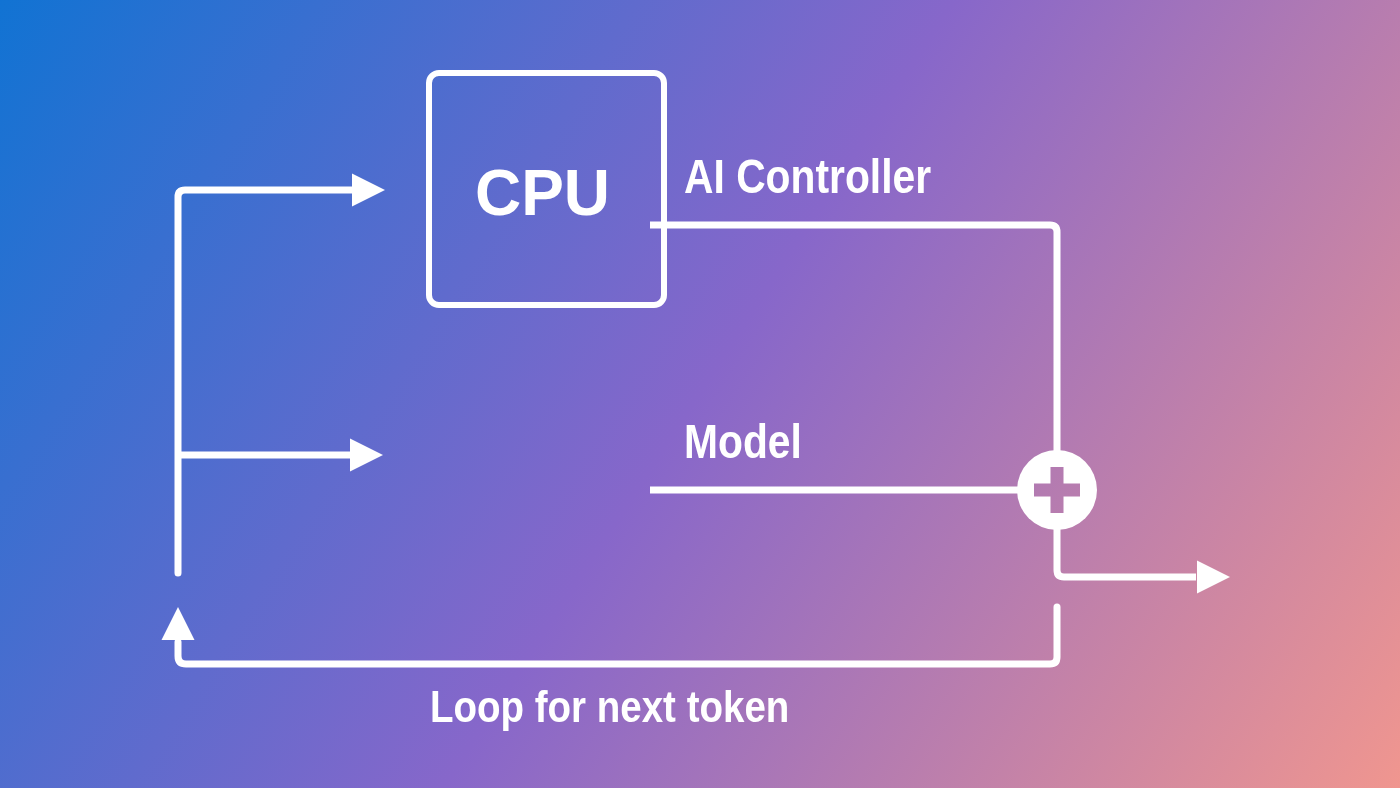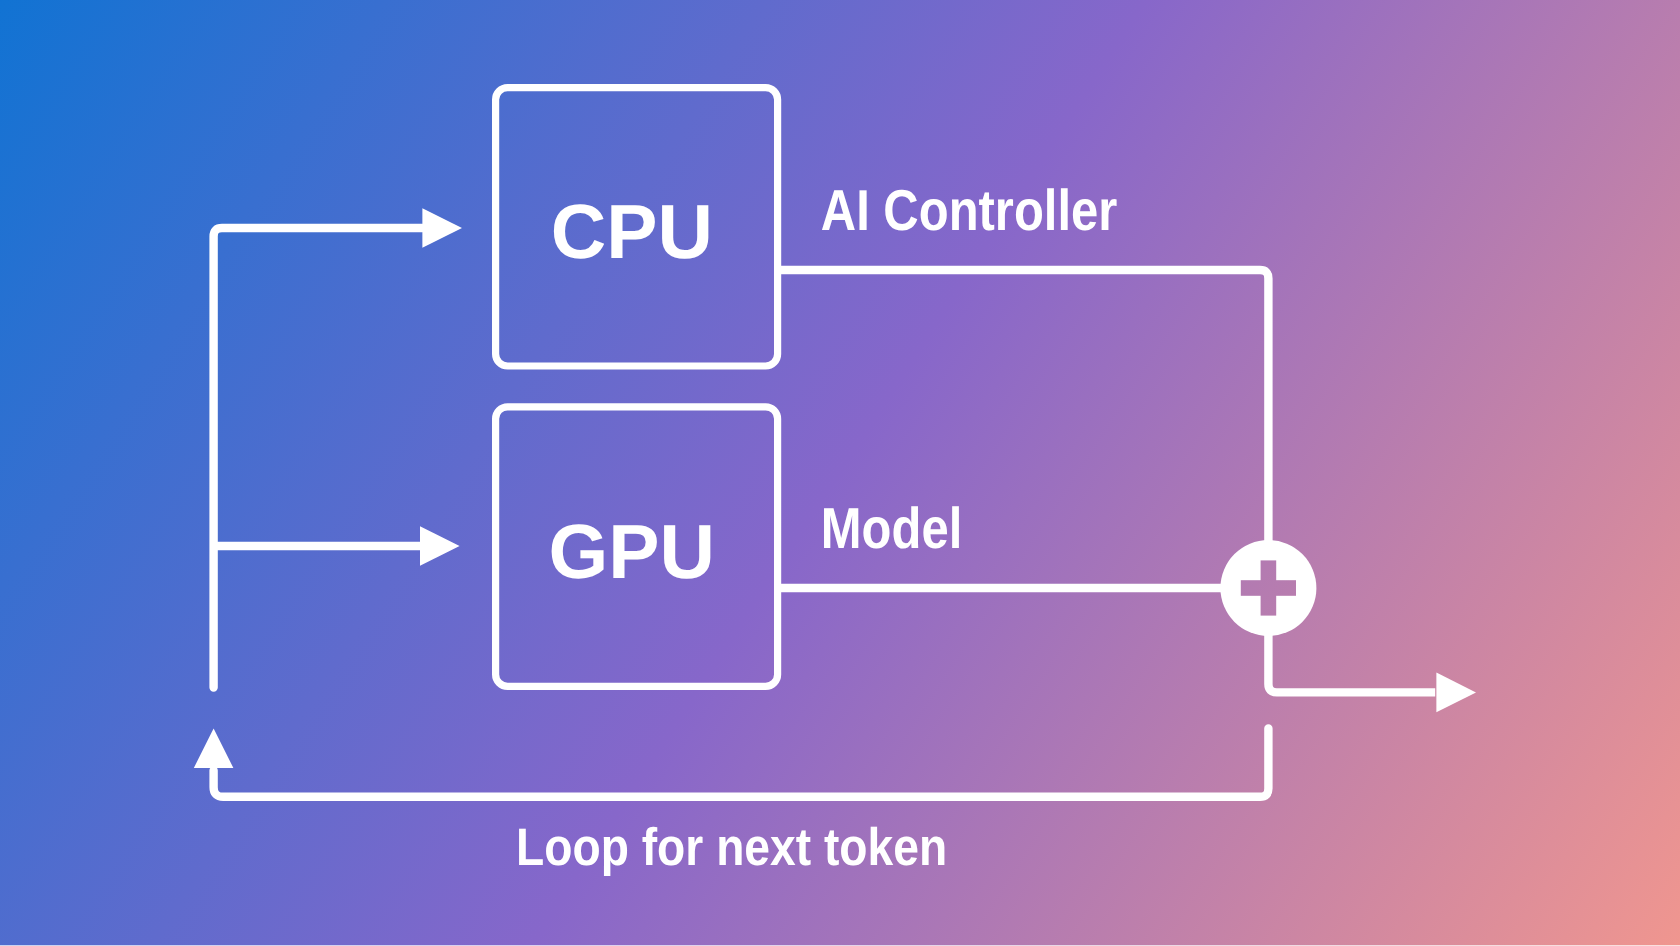--- a/index.html
+++ b/index.html
@@ -1,18 +1,18 @@
 <!DOCTYPE html>
 <html><head>
 <meta charset="utf-8">
 <style>
   html,body{margin:0;padding:0;}
   .canvas{position:relative;width:1400px;height:788px;overflow:hidden;font-family:"Liberation Sans",sans-serif;}
   .lines{position:absolute;inset:0;}
-  .node{position:absolute;box-sizing:border-box;border:6px solid #fff;border-radius:13px;display:flex;align-items:center;justify-content:center;color:#fff;font-weight:bold;font-size:64px;}
+  .node{position:absolute;box-sizing:border-box;border:6px solid #fff;border-radius:13px;display:flex;align-items:center;justify-content:center;color:#fff;font-weight:bold;font-size:64px;margin-left:16px;}
   .node span{transform:translate(-4px,4px);}
   .node-cpu{left:410px;top:70px;width:241px;height:238px;}
   .node-gpu{left:410px;top:336px;width:241px;height:239px;}
   .lbl{position:absolute;color:#fff;font-weight:bold;line-height:1;white-space:nowrap;transform-origin:left center;}
   .lbl-ai{left:684px;top:153px;font-size:48px;transform:scaleX(0.85);}
   .lbl-model{left:684px;top:418px;font-size:48px;transform:scaleX(0.85);}
   .lbl-loop{left:430px;top:685px;font-size:44px;transform:scaleX(0.875);}
 </style>
 </head>
 <body>
@@ -39,20 +39,17 @@
       <polygon points="383,455 350,438.5 350,471.5"></polygon>
       <polygon points="1230,577 1197,560.5 1197,593.5"></polygon>
       <polygon points="178,607 161.5,640 194.5,640"></polygon>
     </g>
     <circle cx="1057" cy="490" r="40" fill="#fff" mask="url(#plusmask)"></circle>
   </svg>
 
   <div class="node node-cpu">
     <span>CPU</span>
   </div>
-  <div class="node node-gpu">
-    <span>GPU</span>
-  </div>
 
   <div class="lbl lbl-ai">AI Controller</div>
   <div class="lbl lbl-model">Model</div>
   <div class="lbl lbl-loop">Loop for next token</div>
 </div>
 
 </body></html>

